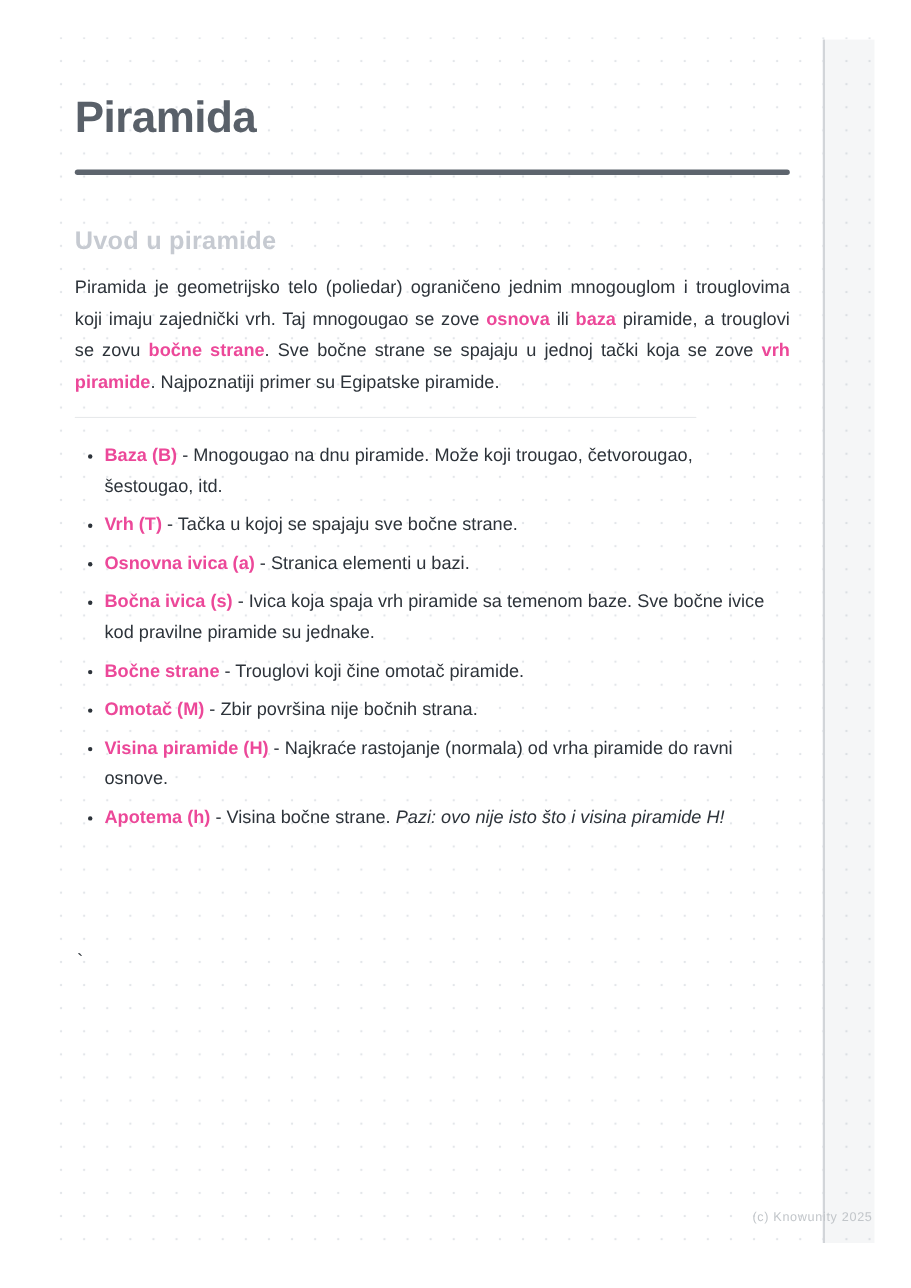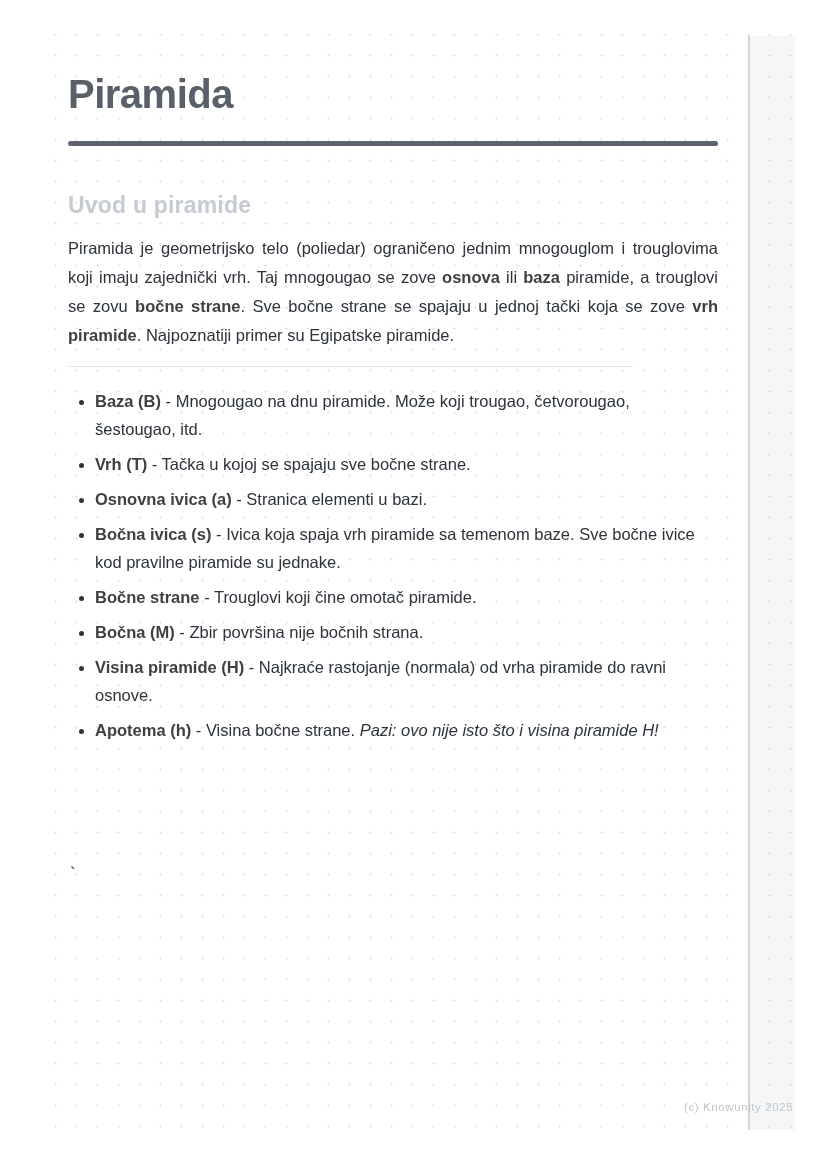--- a/index.html
+++ b/index.html
@@ -16,21 +16,21 @@
     background-image:radial-gradient(circle,#e3e6ea 1.2px,transparent 1.4px);
     background-size:21px 21px;
     background-position:7px 11px;
   }
   .page-edge{
     position:absolute;left:748px;top:36px;width:45px;height:1094px;
     background:rgba(148,153,163,0.09);
     border-left:2px solid #d2d5d9;
   }
   .content{
-    position:absolute;left:68px;top:0;width:650px;
+    position:absolute;left:68px;top:13px;width:650px;
   }
   .page-title{
     margin:74px 0 0 0;
     font-size:40px;line-height:40px;font-weight:800;
     letter-spacing:-0.5px;
     color:#596069;
   }
   .title-rule{
     margin-top:27px;height:5px;background:#5d646d;border-radius:3px;
   }
@@ -54,21 +54,21 @@
   }
   .elements-list{
     margin:20px 0 0 0;padding:0 20px 0 27px;
     list-style:disc;
   }
   .elements-list li{
     font-size:16.5px;line-height:28px;
     margin-bottom:7px;
   }
   .elements-list li::marker{color:#2d333a;font-size:15px;}
-  b{font-weight:700;color:#404040;}
+  b{font-weight:700;color:#ec4899;}
   .stray-mark{
     position:absolute;left:70px;top:864px;
     font-size:17px;color:#2d333a;
   }
   .footer-credit{
     position:absolute;left:684px;top:1101px;
     font-size:11.5px;letter-spacing:0.6px;
     color:#c2c6ca;white-space:nowrap;
   }
 </style>
@@ -93,21 +93,21 @@
     <div class="section-divider"></div>
 
 
 
     <ul class="elements-list">
       <li><b>Baza (B)</b><span> - Mnogougao na dnu piramide. Može koji trougao, četvorougao, šestougao, itd.</span></li>
       <li><b>Vrh (T)</b><span> - Tačka u kojoj se spajaju sve bočne strane.</span></li>
       <li><b>Osnovna ivica (a)</b><span> - Stranica elementi u bazi.</span></li>
       <li><b>Bočna ivica (s)</b><span> - Ivica koja spaja vrh piramide sa temenom baze. Sve bočne ivice kod pravilne piramide su jednake.</span></li>
       <li><b>Bočne strane</b><span> - Trouglovi koji čine omotač piramide.</span></li>
-      <li><b>Bočna (M)</b><span> - Zbir površina nije bočnih strana.</span></li>
+      <li><b>Omotač (M)</b><span> - Zbir površina nije bočnih strana.</span></li>
       <li><b>Visina piramide (H)</b><span> - Najkraće rastojanje (normala) od vrha piramide do ravni osnove.</span></li>
       <li><b>Apotema (h)</b><span> - Visina bočne strane. </span><i>Pazi: ovo nije isto što i visina piramide H!</i></li>
     </ul>
 
   </div>
 
   <div class="stray-mark">`</div>
 
   <div class="footer-credit">(c) Knowunity 2025</div>
 

